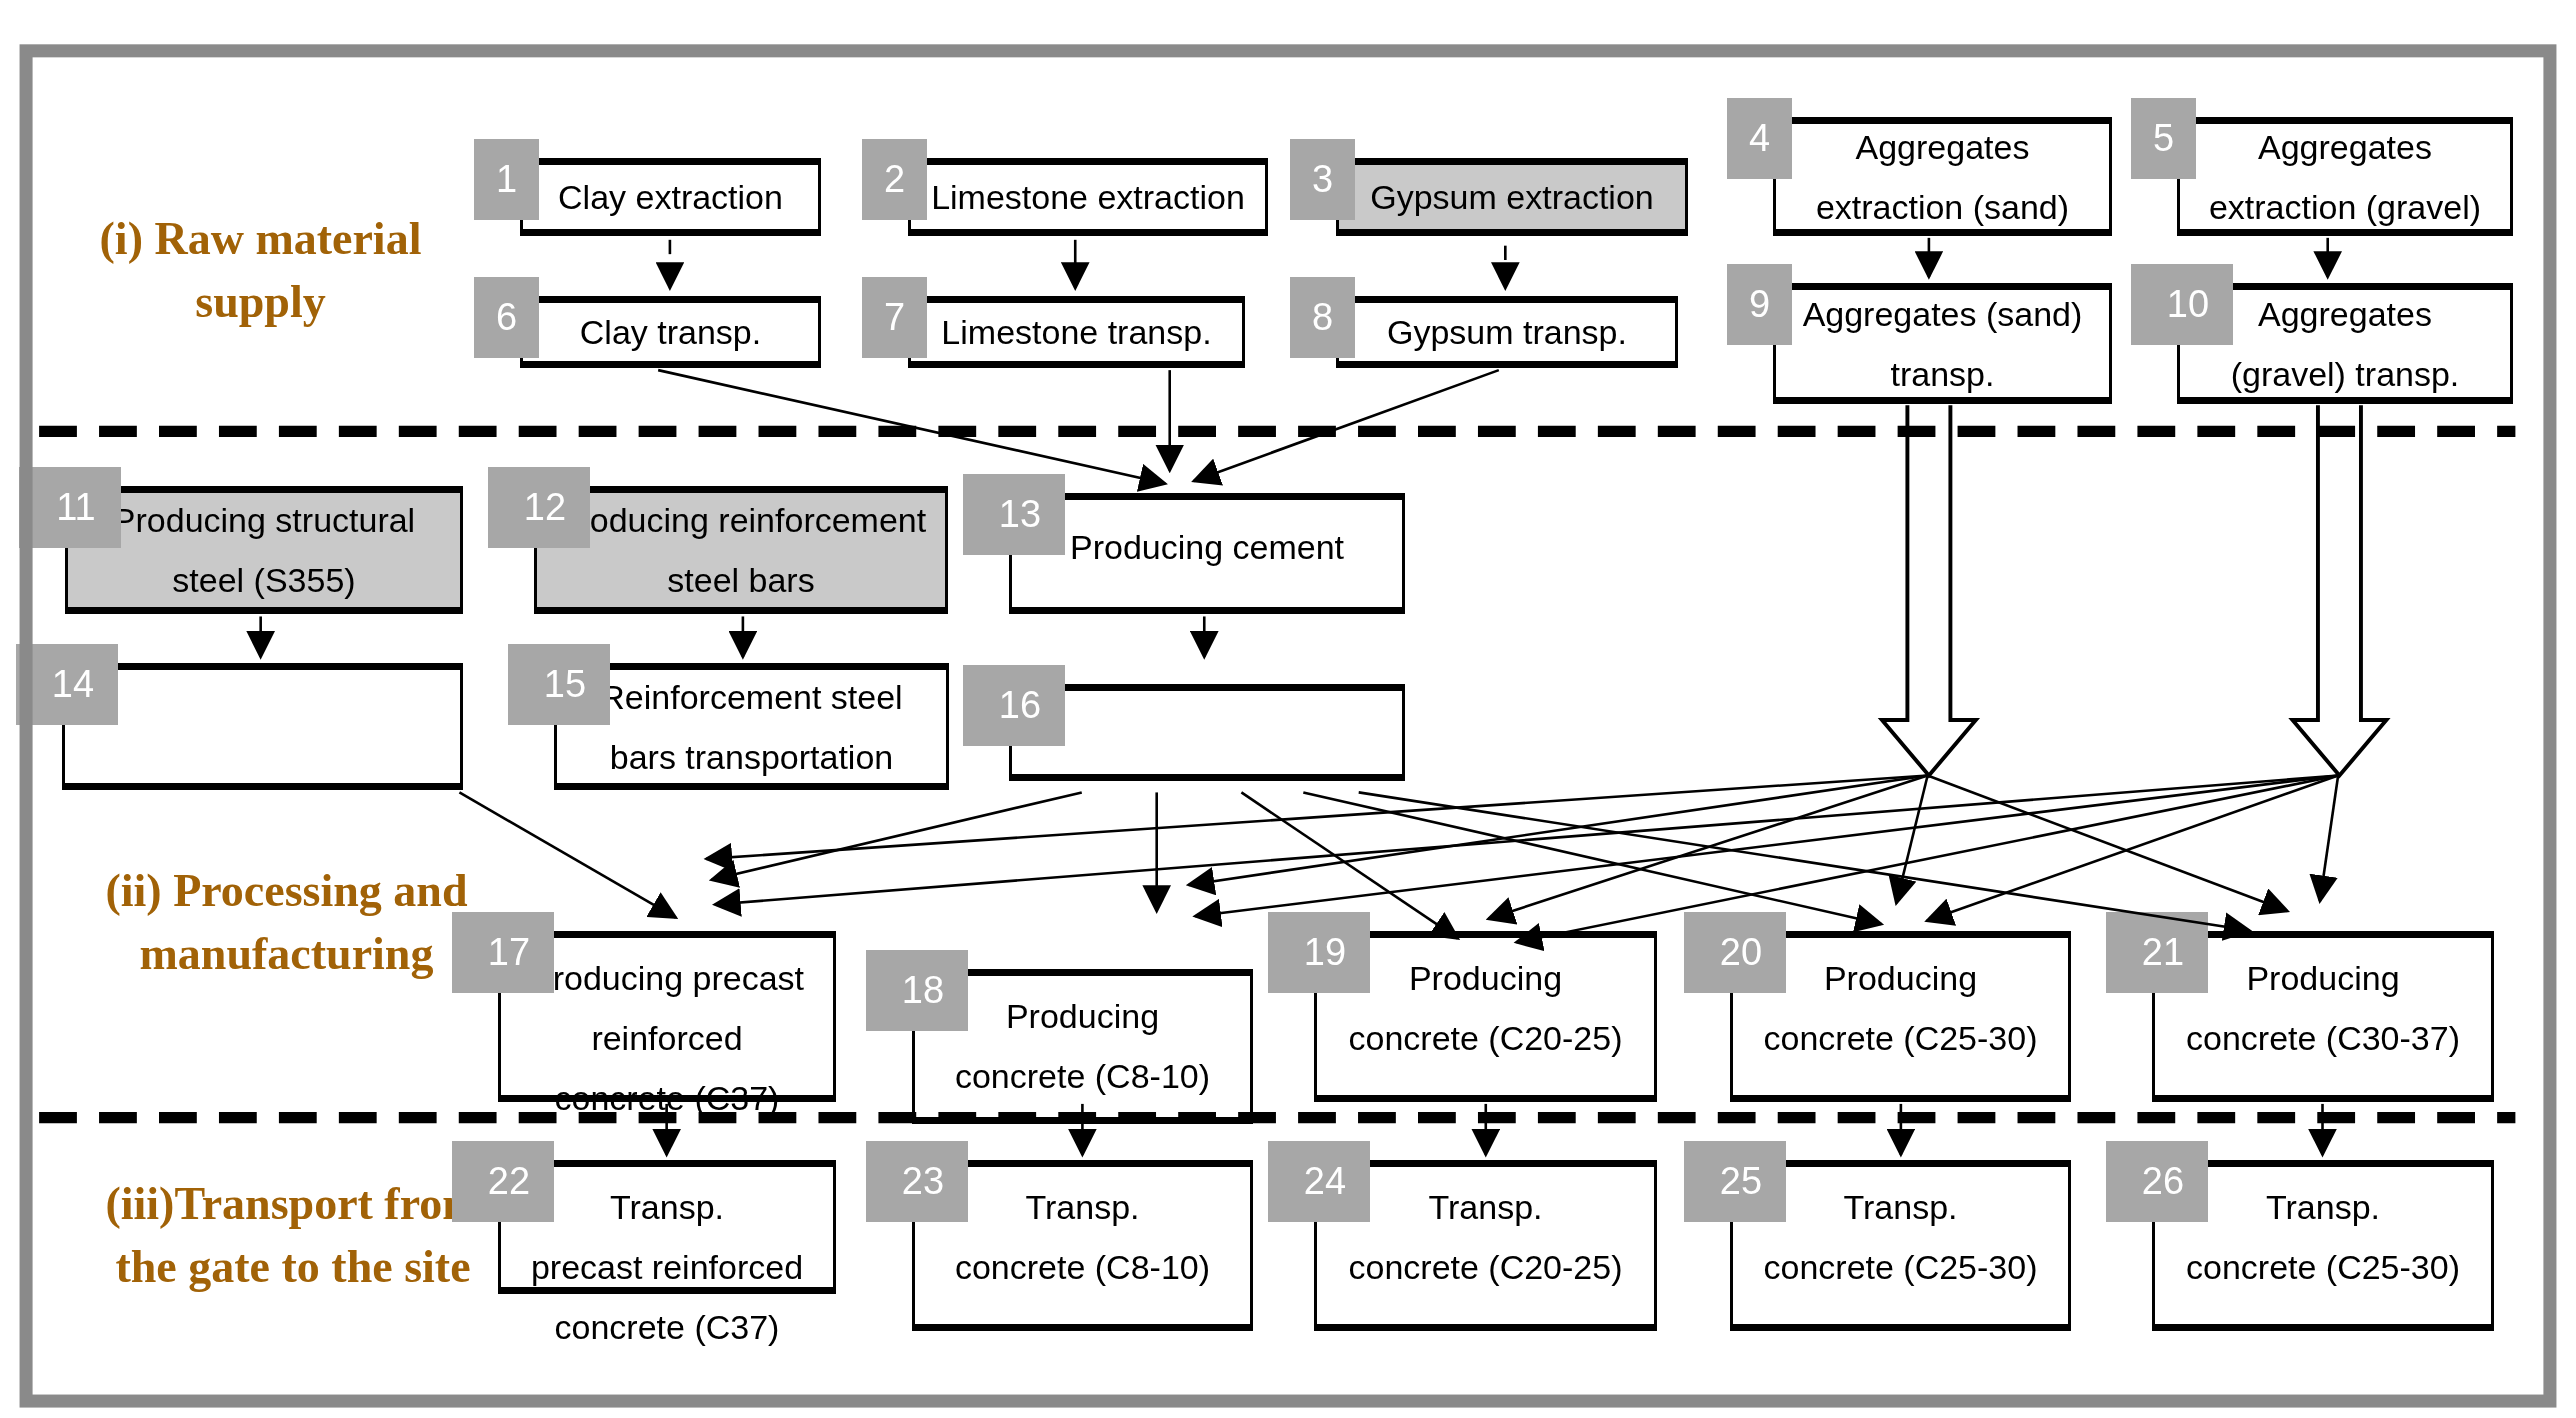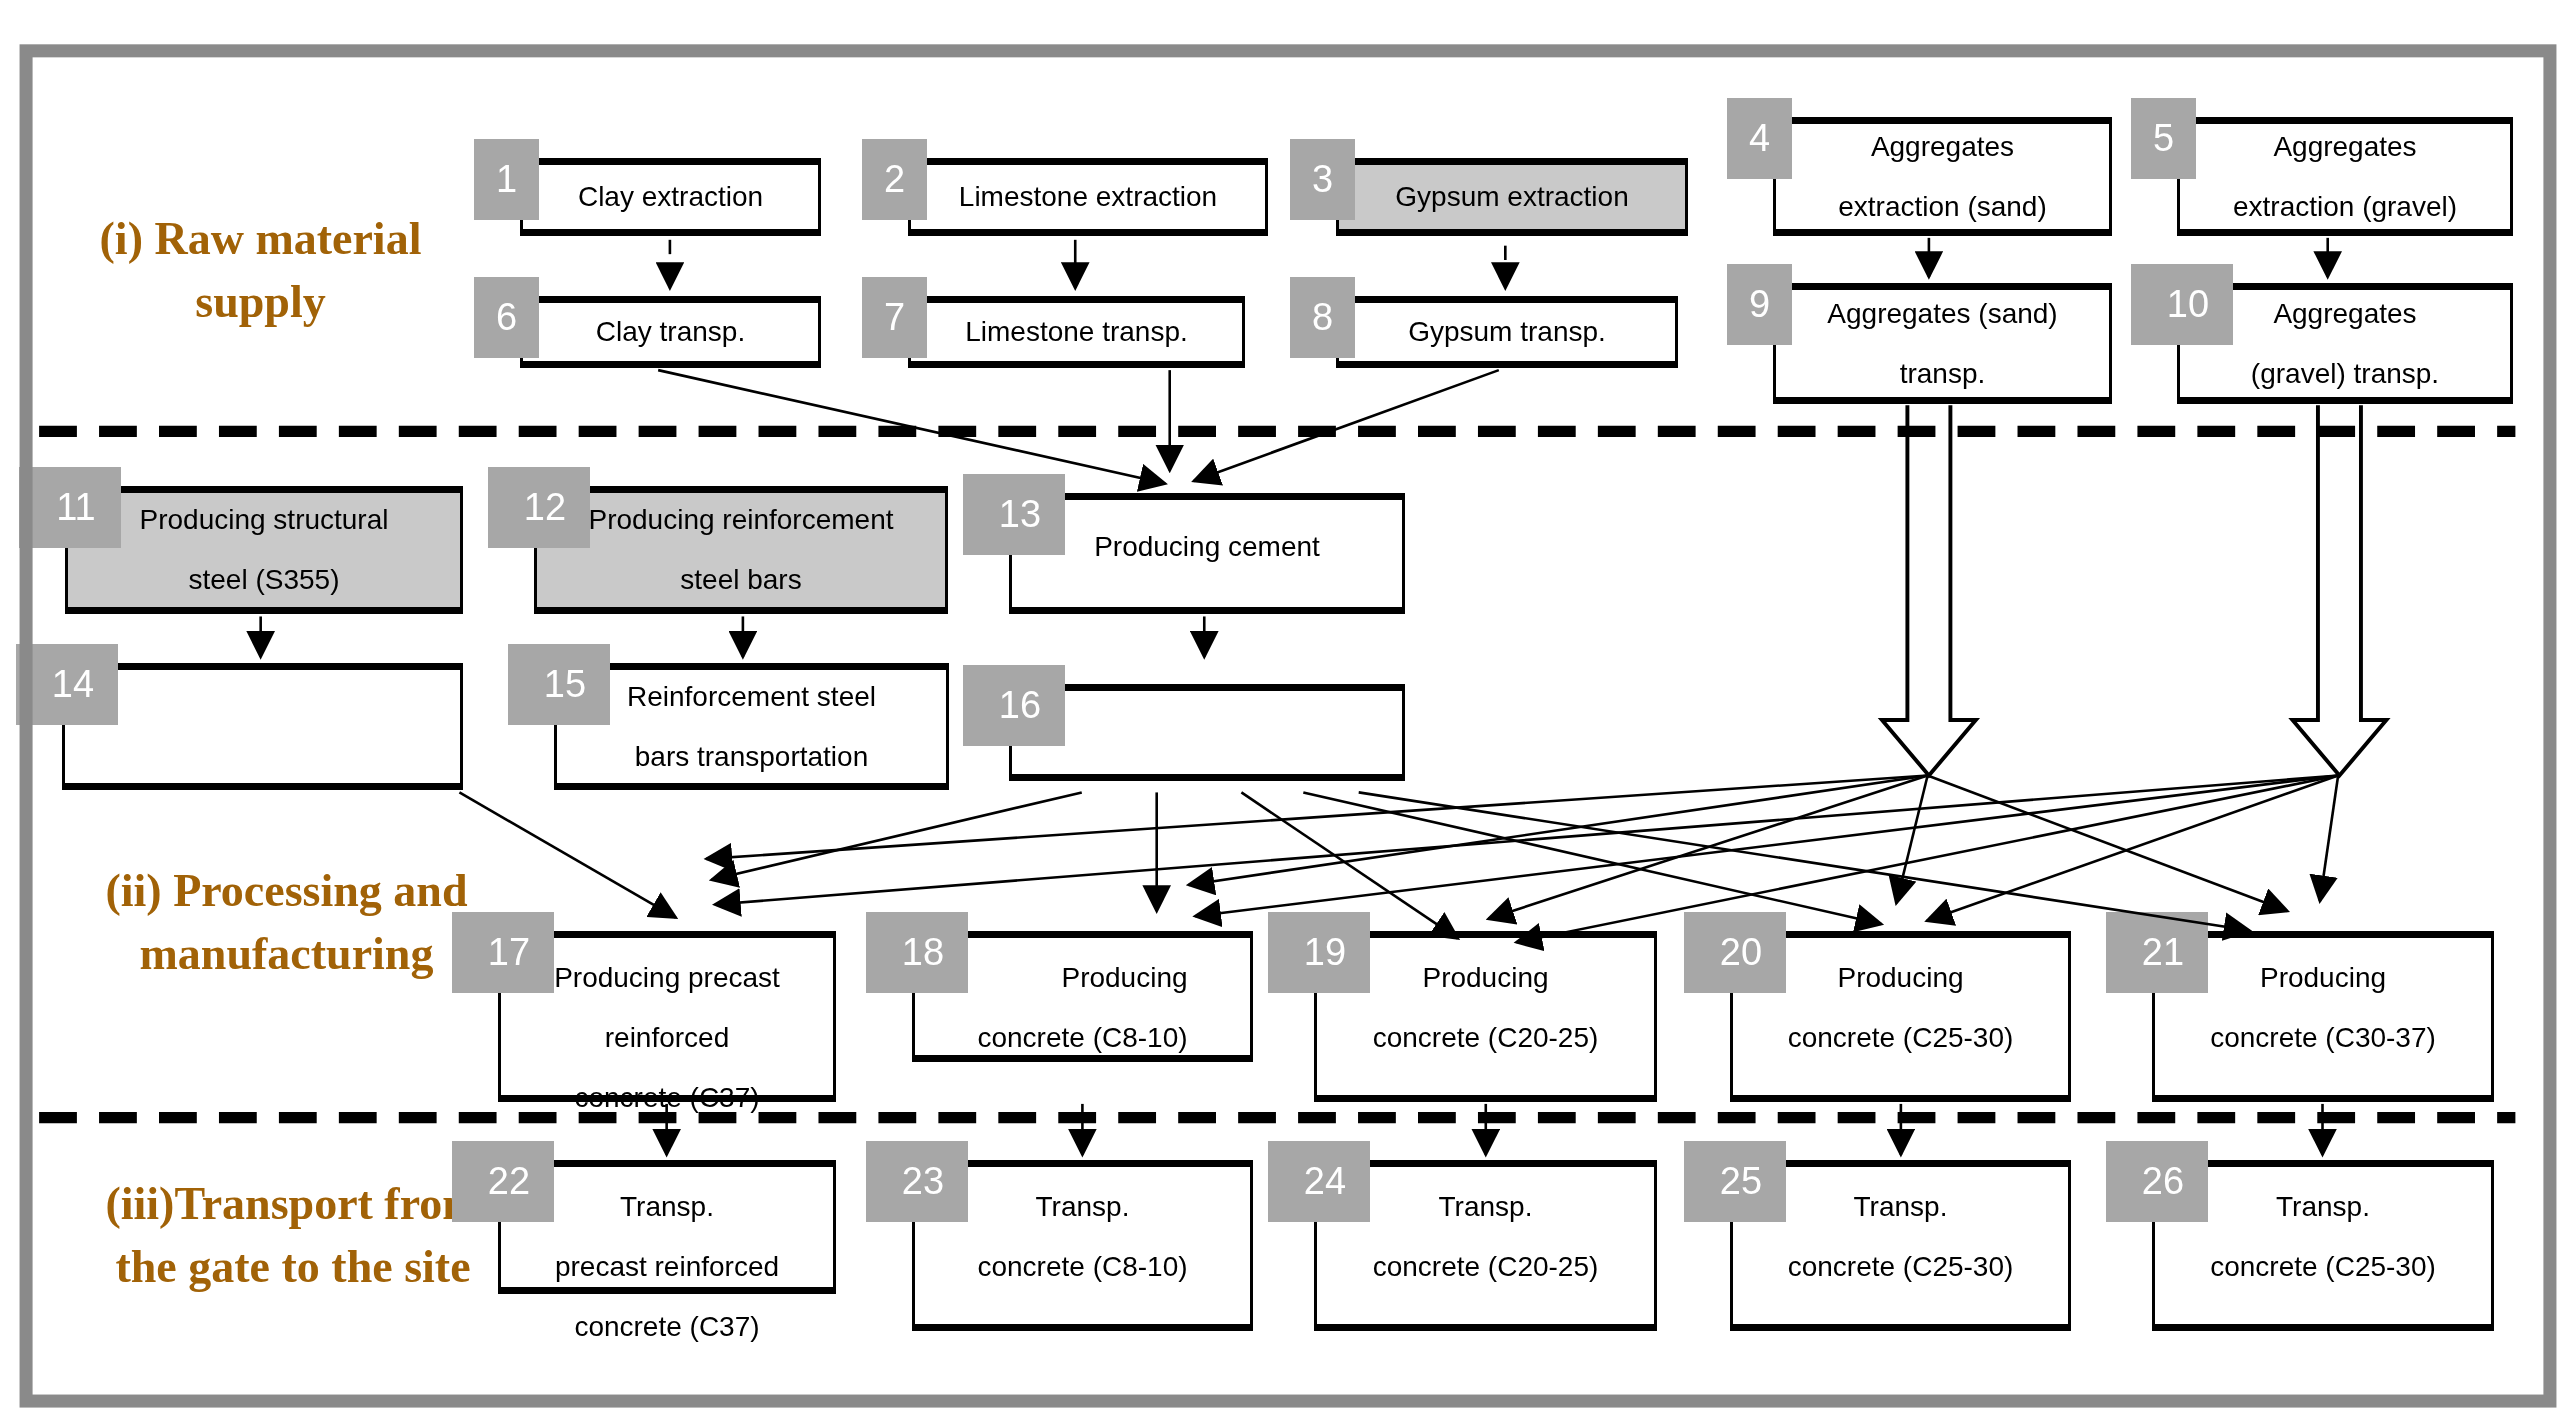--- a/index.html
+++ b/index.html
@@ -3,21 +3,21 @@
 <meta charset="utf-8">
 <style>
   html,body{margin:0;padding:0;background:#ffffff;}
   .canvas{position:relative;width:2576px;height:1418px;background:#ffffff;overflow:hidden;
           font-family:"Liberation Sans",sans-serif;}
   .lines{position:absolute;left:0;top:0;width:2576px;height:1418px;pointer-events:none;z-index:5;}
   .pbox{position:absolute;box-sizing:border-box;background:#ffffff;
         border:3.3px solid #000;border-top-width:7.2px;border-bottom-width:7.2px;
         display:flex;flex-direction:column;align-items:center;justify-content:center;
         text-align:center;z-index:2;}
-  .pbox .lbl{white-space:pre-line;font-size:28px;line-height:60px;color:#000;}
+  .pbox .lbl{white-space:pre-line;font-size:34px;line-height:60px;color:#000;}
   .pbox.shaded{background:#c9c9c9;}
   .pbox.biastop{justify-content:flex-start;padding-top:10.4px;}
   .pbox.biastop1{justify-content:flex-start;padding-top:17px;}
   .badge{position:absolute;left:-49px;top:-26px;width:65px;height:81px;background:#a7a7a7;
          color:#ffffff;font-size:38px;display:flex;align-items:center;justify-content:center;z-index:3;}
   .badge.wide{width:90px;padding-left:12px;}
   .seclbl{position:absolute;z-index:2;font-family:"Liberation Serif",serif;font-weight:bold;
           font-size:46px;line-height:63px;color:#a16207;text-align:center;white-space:pre-line;}
 </style>
 </head>
@@ -103,21 +103,21 @@
   <div class="pbox biastop1" style="left:1009px;top:663px;width:396px;height:97px;margin-top:21px;">
     <div class="badge wide">16</div>
   </div>
 
   <div class="pbox biastop" style="left:498px;top:931px;width:338px;height:171px;">
     <div class="badge wide">17</div>
     <div class="lbl">Producing precast
 reinforced
 concrete (C37)</div>
   </div>
-  <div class="pbox biastop" style="left:912px;top:931px;width:341px;height:131px;text-align:right;">
+  <div class="pbox biastop" style="left:912px;top:969px;width:341px;height:155px;">
     <div class="badge wide">18</div>
     <div class="lbl">Producing
 concrete (C8-10)</div>
   </div>
   <div class="pbox biastop" style="left:1314px;top:931px;width:343px;height:171px;">
     <div class="badge wide">19</div>
     <div class="lbl">Producing
 concrete (C20-25)</div>
   </div>
   <div class="pbox biastop" style="left:1730px;top:931px;width:341px;height:171px;">

